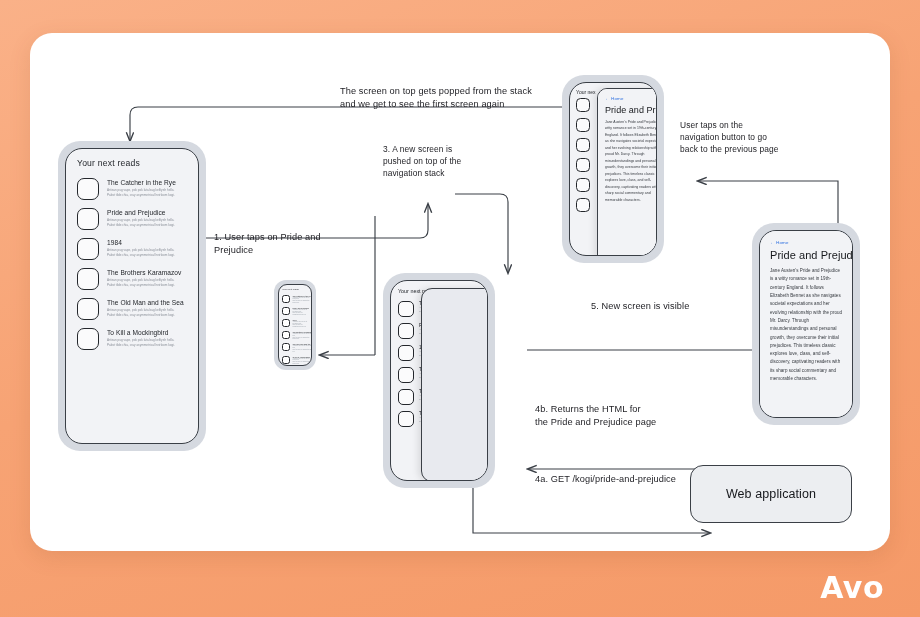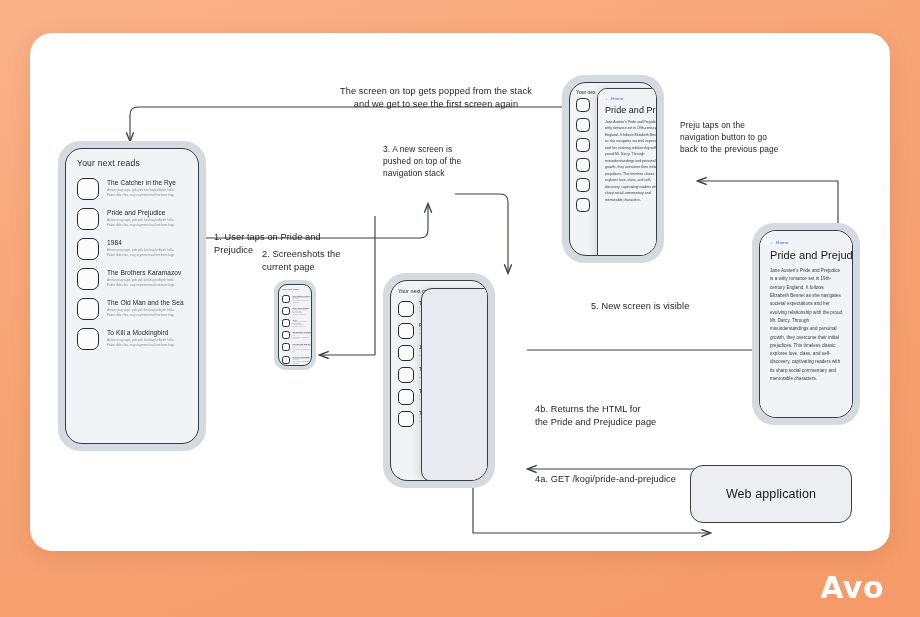--- a/index.html
+++ b/index.html
@@ -145,21 +145,21 @@
       <path d="M497,317 L742,317"></path>
 
       <path d="M443,455 L443,500 L680,500"></path>
 
       <path d="M808,465 L808,436 L498,436"></path>
 
       <path d="M808,237 L808,148 L668,148"></path>
     </g>
   </svg>
 
-  <div class="abs note big" style="left:310px; top:52px; text-align:center;">The screen on top gets popped from the stack
+  <div class="abs note big" style="left:310px; top:52px; text-align:left;">The screen on top gets popped from the stack
 and we get to see the first screen again</div>
 
   <div class="phone" style="left:28px; top:108px; width:148px; height:310px;">
     <div class="screen">
       <div class="list-head">Your next reads</div>
       <div>
         <div class="book">
           <div class="thumb"></div>
           <div class="meta">
             <div class="title">The Catcher in the Rye</div>
@@ -208,22 +208,20 @@
           </div>
         </div>
       </div>
     </div>
   </div>
 
   <div class="abs note big" style="left:184px; top:198px; width:120px;">1. User taps on Pride and
 Prejudice</div>
 
 
-  <div class="abs note big" style="left:232px; top:215px; width:110px;">2. Screenshots the
-current page</div>
 
   <div class="phone" style="left:244px; top:247px; width:42px; height:90px; padding:4px; border-radius:12px;">
     <div class="screen" style="border-radius:9px; border-width:1px;">
       <div style="font-size:2.4px;color:#2a2d33;padding:3px 0 2px 3px;">Your next reads</div>
       <div>
         <div style="display:flex;gap:2.5px;padding:1.6px 2px 1.6px 3px;">
           <div style="width:8px;height:8px;border:.7px solid #24272c;border-radius:2.5px;background:#fff;flex:0 0 auto;"></div>
           <div>
               <div style="font-size:1.9px;color:#1c1f24;white-space:nowrap;">The Catcher in the Rye</div>
           <div style="font-size:1.1px;color:#9aa0a8;line-height:1.6;white-space:pre-line;">Artisan pug vape, pok pok lata bag keffiyeh hella.
@@ -373,21 +371,21 @@
       <div style="position:absolute;left:27px;top:5px;width:74px;height:177px;background:#f2f3f6;border:1.2px solid #3a3f46;border-radius:10px;overflow:hidden;box-shadow:-3px 0 7px rgba(0,0,0,.10);">
         <div class="detail" style="padding:7px 5px 0 7px;">
           <div class="home">← Home</div>
           <div class="h1" style="font-size:9px;margin-bottom:4px;">Pride and Preju</div>
           <div class="body" style="font-size:3.4px;line-height:1.9;">Jane Austen's Pride and Prejudice is a witty romance set in 19th-century England. It follows Elizabeth Bennet as she navigates societal expectations and her evolving relationship with the proud Mr. Darcy. Through misunderstandings and personal growth, they overcome their initial prejudices. This timeless classic explores love, class, and self-discovery, captivating readers with its sharp social commentary and memorable characters.</div>
         </div>
       </div>
     </div>
   </div>
 
-  <div class="abs note" style="left:650px; top:87px; width:120px;">Preju taps on the
+  <div class="abs note" style="left:650px; top:87px; width:120px;">User taps on the
 navigation button to go
 back to the previous page</div>
 
   <div class="phone" style="left:722px; top:190px; width:108px; height:202px;">
     <div class="screen">
       <div class="detail">
         <div class="home">← Home</div>
         <div class="h1">Pride and Prejudice</div>
         <div class="body">Jane Austen's Pride and Prejudice is a witty romance set in 19th-century England. It follows Elizabeth Bennet as she navigates societal expectations and her evolving relationship with the proud Mr. Darcy. Through misunderstandings and personal growth, they overcome their initial prejudices. This timeless classic explores love, class, and self-discovery, captivating readers with its sharp social commentary and memorable characters.</div>
       </div>

